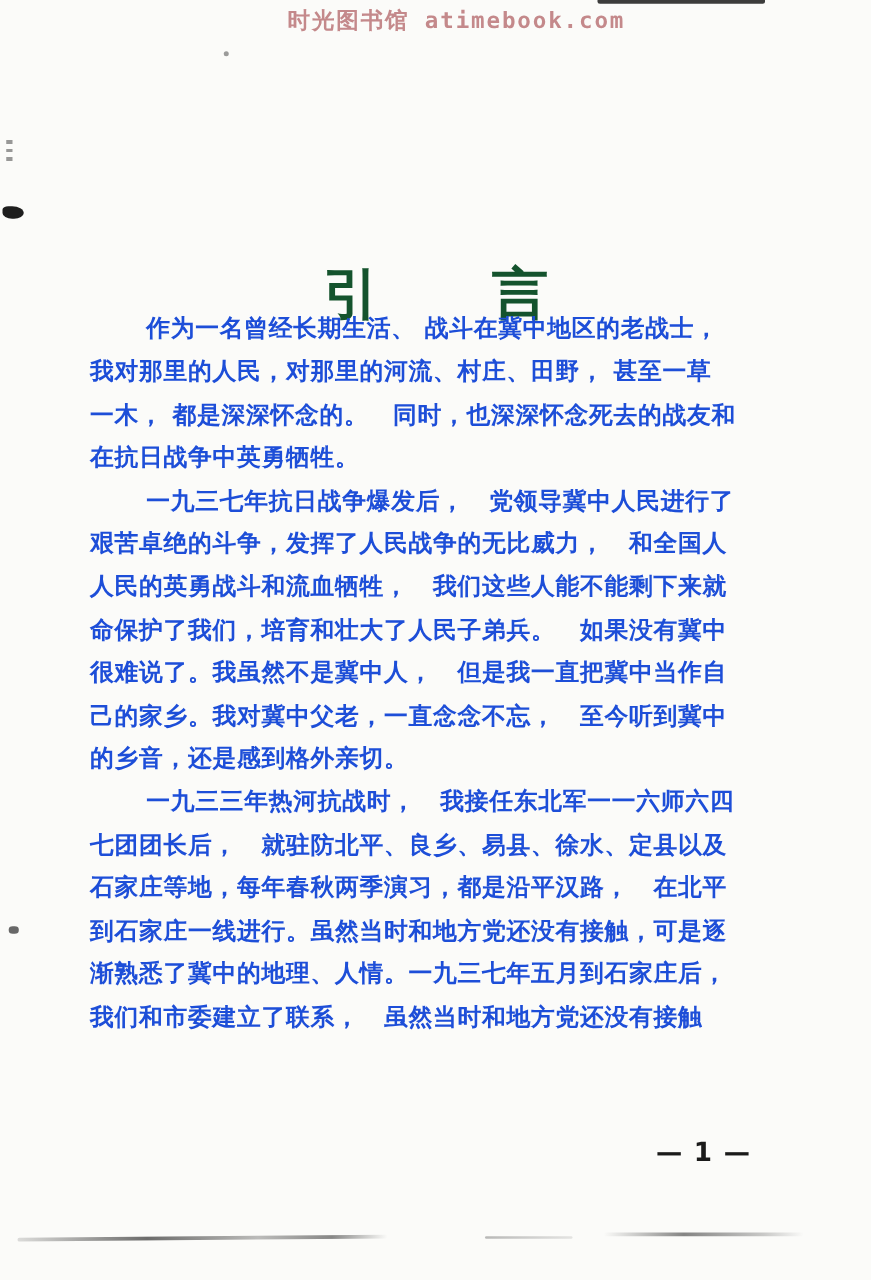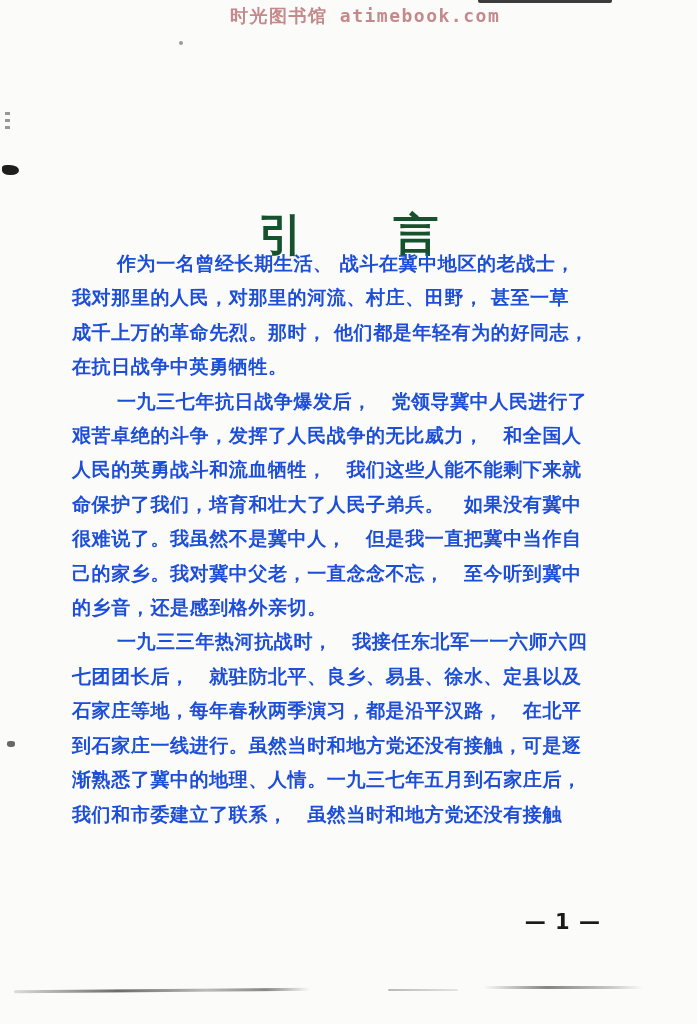--- a/index.html
+++ b/index.html
@@ -88,21 +88,21 @@
 
   <div class="topbar"></div>
 
   <div class="watermark" style="color: rgb(196, 137, 139);">时光图书馆 atimebook.com</div>
 
   <h1 class="title">引　　言</h1>
 
   <div class="body-text">
       <div class="line indent">作为一名曾经长期生活、 战斗在冀中地区的老战士，</div>
       <div class="line">我对那里的人民，对那里的河流、村庄、田野， 甚至一草</div>
-      <div class="line">成千上万的革命先烈。那时， 他们都是年轻有为的好同志，</div>
+      <div class="line">一木， 都是深深怀念的。　同时，也深深怀念死去的战友和</div>
       <div class="line">在抗日战争中英勇牺牲。</div>
       <div class="line indent">一九三七年抗日战争爆发后，　党领导冀中人民进行了</div>
       <div class="line">艰苦卓绝的斗争，发挥了人民战争的无比威力，　和全国人</div>
       <div class="line">人民的英勇战斗和流血牺牲，　我们这些人能不能剩下来就</div>
       <div class="line">命保护了我们，培育和壮大了人民子弟兵。　如果没有冀中</div>
       <div class="line">很难说了。我虽然不是冀中人，　但是我一直把冀中当作自</div>
       <div class="line">己的家乡。我对冀中父老，一直念念不忘，　至今听到冀中</div>
       <div class="line">的乡音，还是感到格外亲切。</div>
       <div class="line indent">一九三三年热河抗战时，　我接任东北军一一六师六四</div>
       <div class="line">七团团长后，　就驻防北平、良乡、易县、徐水、定县以及</div>

